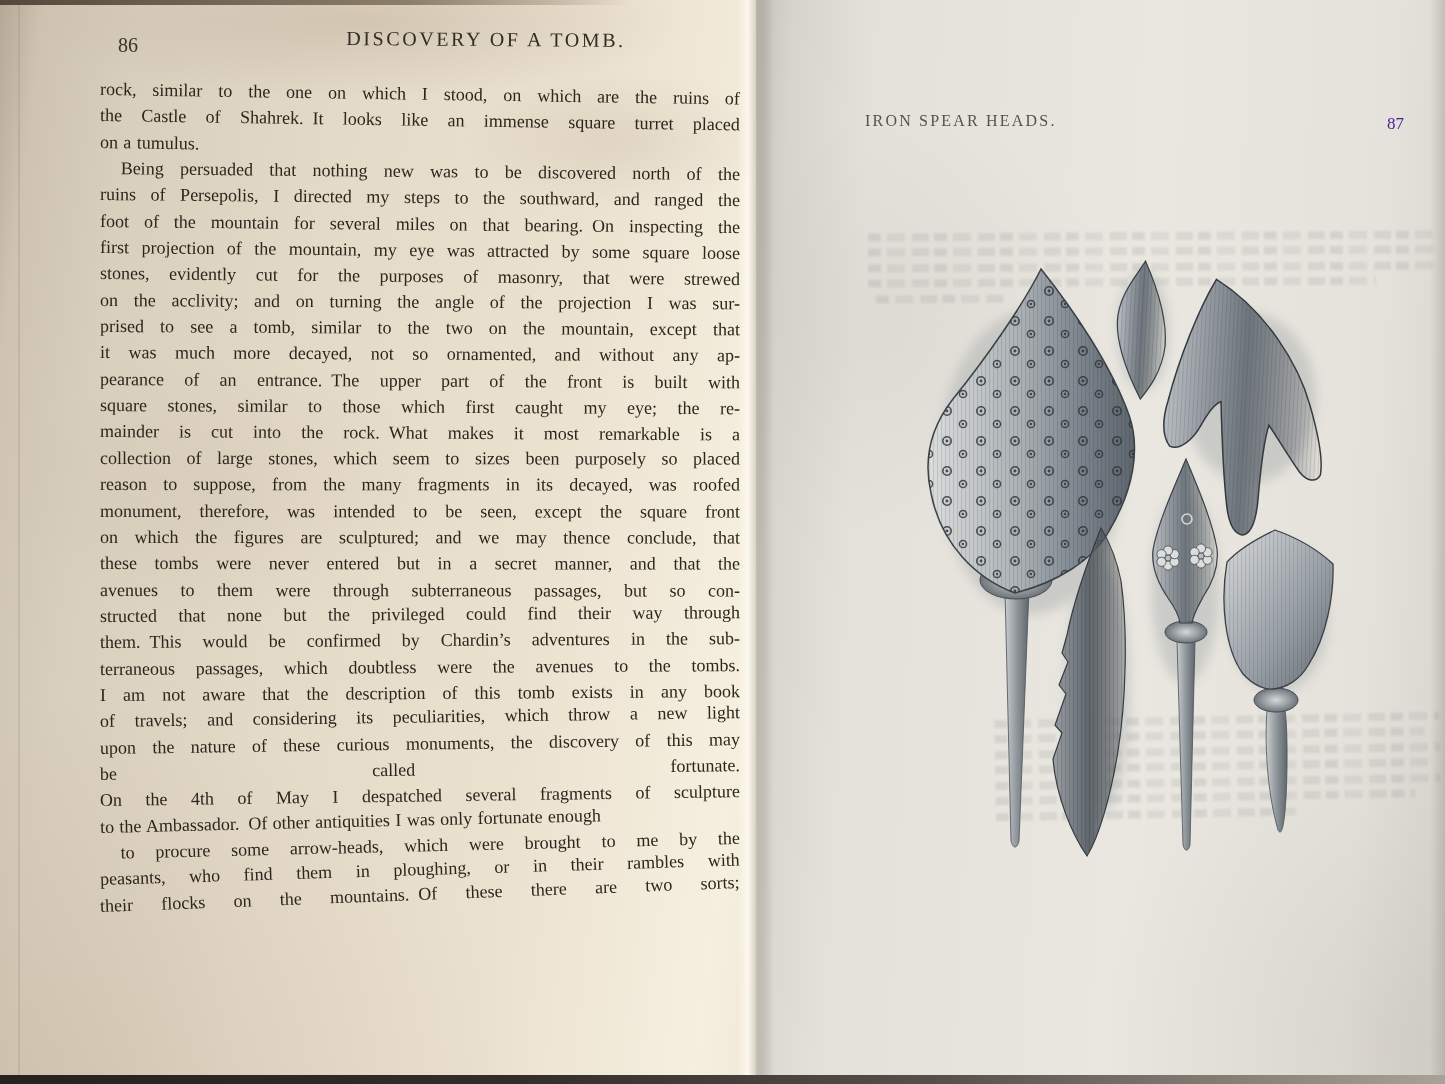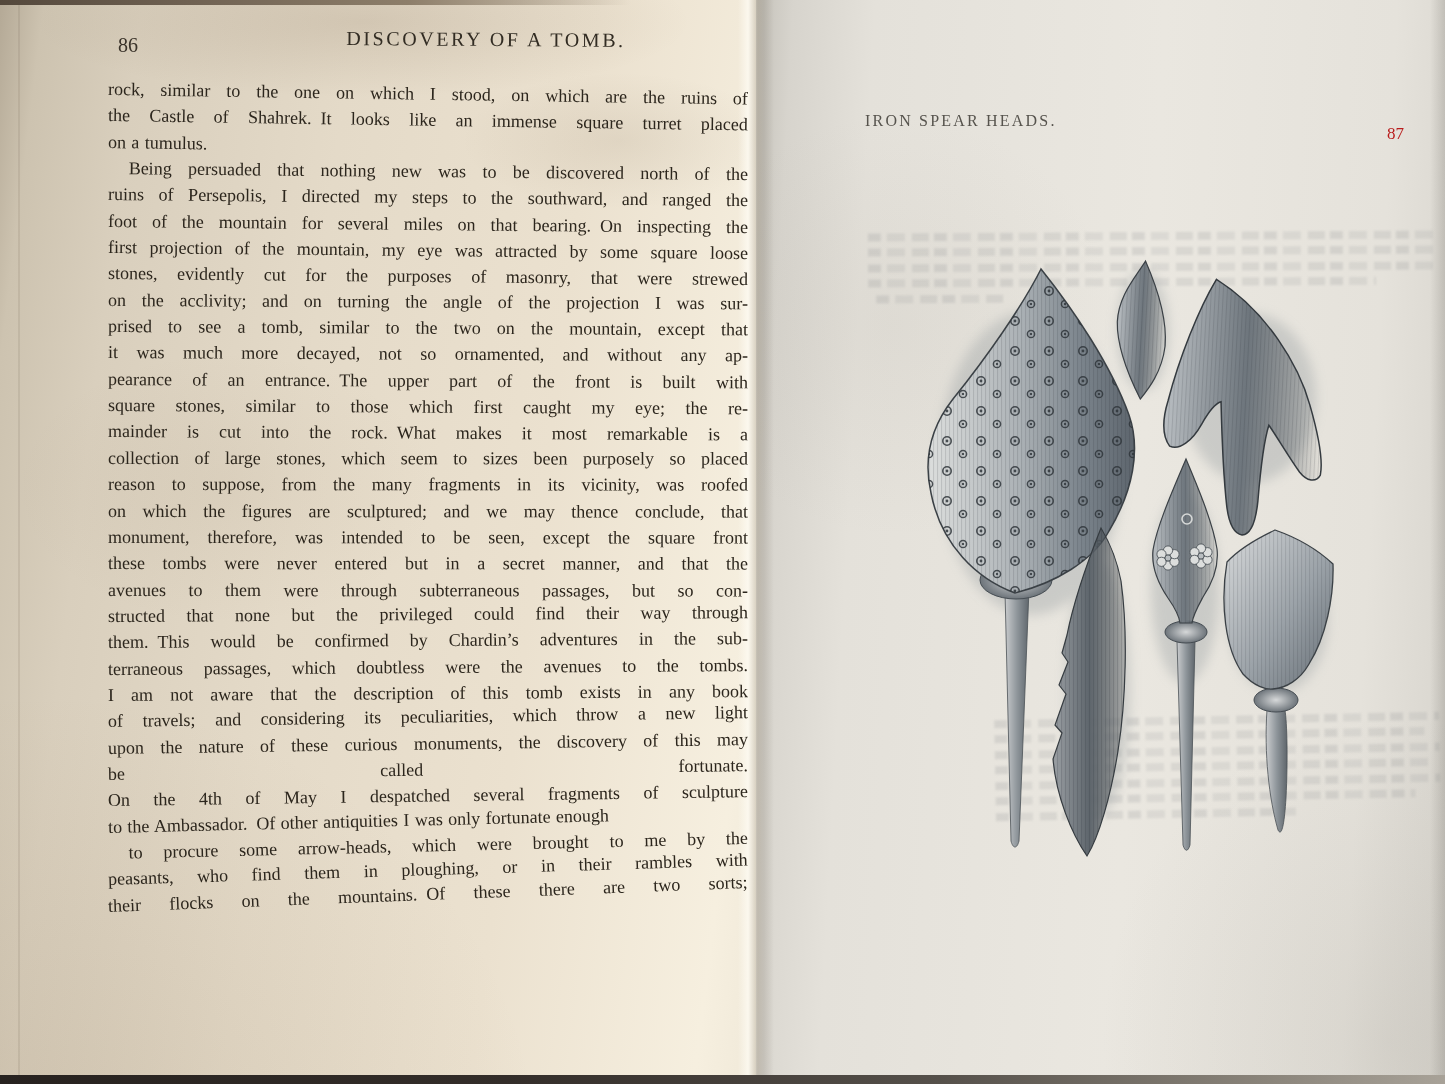--- a/index.html
+++ b/index.html
@@ -41,21 +41,21 @@
   .edge-right{position:absolute;right:0;top:0;bottom:0;width:15px;
     background:linear-gradient(270deg,rgba(128,125,118,.30),rgba(128,125,118,0));}
 
   
   .lp-header{position:absolute;left:108px;top:28px;width:640px;height:32px;}
   .lp-num{position:absolute;left:10px;top:6px;font-size:20px;color:#3a332a;}
   .lp-title{position:absolute;left:0;right:0;top:0;text-align:center;
     transform:translateX(58px) rotate(.4deg);
     font-size:20px;letter-spacing:2.6px;color:#322c23;}
 
-  .lp-lines{position:absolute;left:108px;top:76px;width:640px;}
+  .lp-lines{position:absolute;left:100px;top:76px;width:640px;}
   .lp-line{
     font-size:18px;line-height:26.35px;color:#2c261d;
     text-align:justify;text-align-last:justify;word-spacing:.05em;
     transform:rotate(var(--r,0deg));transform-origin:0 50%;
   }
   
   .lp-lines div:nth-of-type(3),
   .lp-lines div:nth-of-type(29),
   .lp-lines div:nth-of-type(34){text-align-last:left;}
   
@@ -70,21 +70,21 @@
   .lp-lines div:nth-of-type(n+25):nth-of-type(-n+28){--r:-.8deg;}
   .lp-lines div:nth-of-type(n+29):nth-of-type(-n+30){--r:-1.35deg;}
   .lp-lines div:nth-of-type(31){--r:-1.75deg;}
   .lp-lines div:nth-of-type(32){--r:-2.15deg;}
   .lp-lines div:nth-of-type(33){--r:-2.6deg;}
   .lp-lines div:nth-of-type(34){--r:-3.1deg;}
 
   
   .rp-header{position:absolute;left:865px;top:112px;width:545px;height:26px;}
   .rp-title{display:block;font-size:16px;letter-spacing:2.2px;color:#56534d;}
-  .rp-num{position:absolute;right:6px;top:12px;font-size:17px;color:#b91c1c;}
+  .rp-num{position:absolute;right:6px;top:2px;font-size:17px;color:#4c1d95;}
   .rp-lines{position:absolute;left:865px;top:148px;width:545px;}
   .rp-line{
     font-size:17px;line-height:31.5px;color:#4d4b45;
     text-align:justify;text-align-last:justify;word-spacing:.05em;
     transform:rotate(-.3deg);transform-origin:0 50%;
   }
 
   
   .ghost{position:absolute;opacity:.5;filter:blur(1.1px);}
   .gl{height:8px;margin:7.5px 0;
@@ -131,23 +131,23 @@
       <div class="lp-line">foot of the mountain for several miles on that bearing. On inspecting the</div>
       <div class="lp-line">first projection of the mountain, my eye was attracted by some square loose</div>
       <div class="lp-line">stones, evidently cut for the purposes of masonry, that were strewed</div>
       <div class="lp-line">on the acclivity; and on turning the angle of the projection I was sur-</div>
       <div class="lp-line">prised to see a tomb, similar to the two on the mountain, except that</div>
       <div class="lp-line">it was much more decayed, not so ornamented, and without any ap-</div>
       <div class="lp-line">pearance of an entrance. The upper part of the front is built with</div>
       <div class="lp-line">square stones, similar to those which first caught my eye; the re-</div>
       <div class="lp-line">mainder is cut into the rock. What makes it most remarkable is a</div>
       <div class="lp-line">collection of large stones, which seem to sizes been purposely so placed</div>
-      <div class="lp-line">reason to suppose, from the many fragments in its vicinity, was roofed</div>
+      <div class="lp-line">reason to suppose, from the many fragments in its decayed, was roofed</div>
+      <div class="lp-line">monument, therefore, was intended to be seen, except the square front</div>
       <div class="lp-line">on which the figures are sculptured; and we may thence conclude, that</div>
-      <div class="lp-line">monument, therefore, was intended to be seen, except the square front</div>
       <div class="lp-line">these tombs were never entered but in a secret manner, and that the</div>
       <div class="lp-line">avenues to them were through subterraneous passages, but so con-</div>
       <div class="lp-line">structed that none but the privileged could find their way through</div>
       <div class="lp-line">them. This would be confirmed by Chardin’s adventures in the sub-</div>
       <div class="lp-line">terraneous passages, which doubtless were the avenues to the tombs.</div>
       <div class="lp-line">I am not aware that the description of this tomb exists in any book</div>
       <div class="lp-line">of travels; and considering its peculiarities, which throw a new light</div>
       <div class="lp-line">upon the nature of these curious monuments, the discovery of this may</div>
       <div class="lp-line">be called fortunate.</div>
       <div class="lp-line">On the 4th of May I despatched several fragments of sculpture</div>

